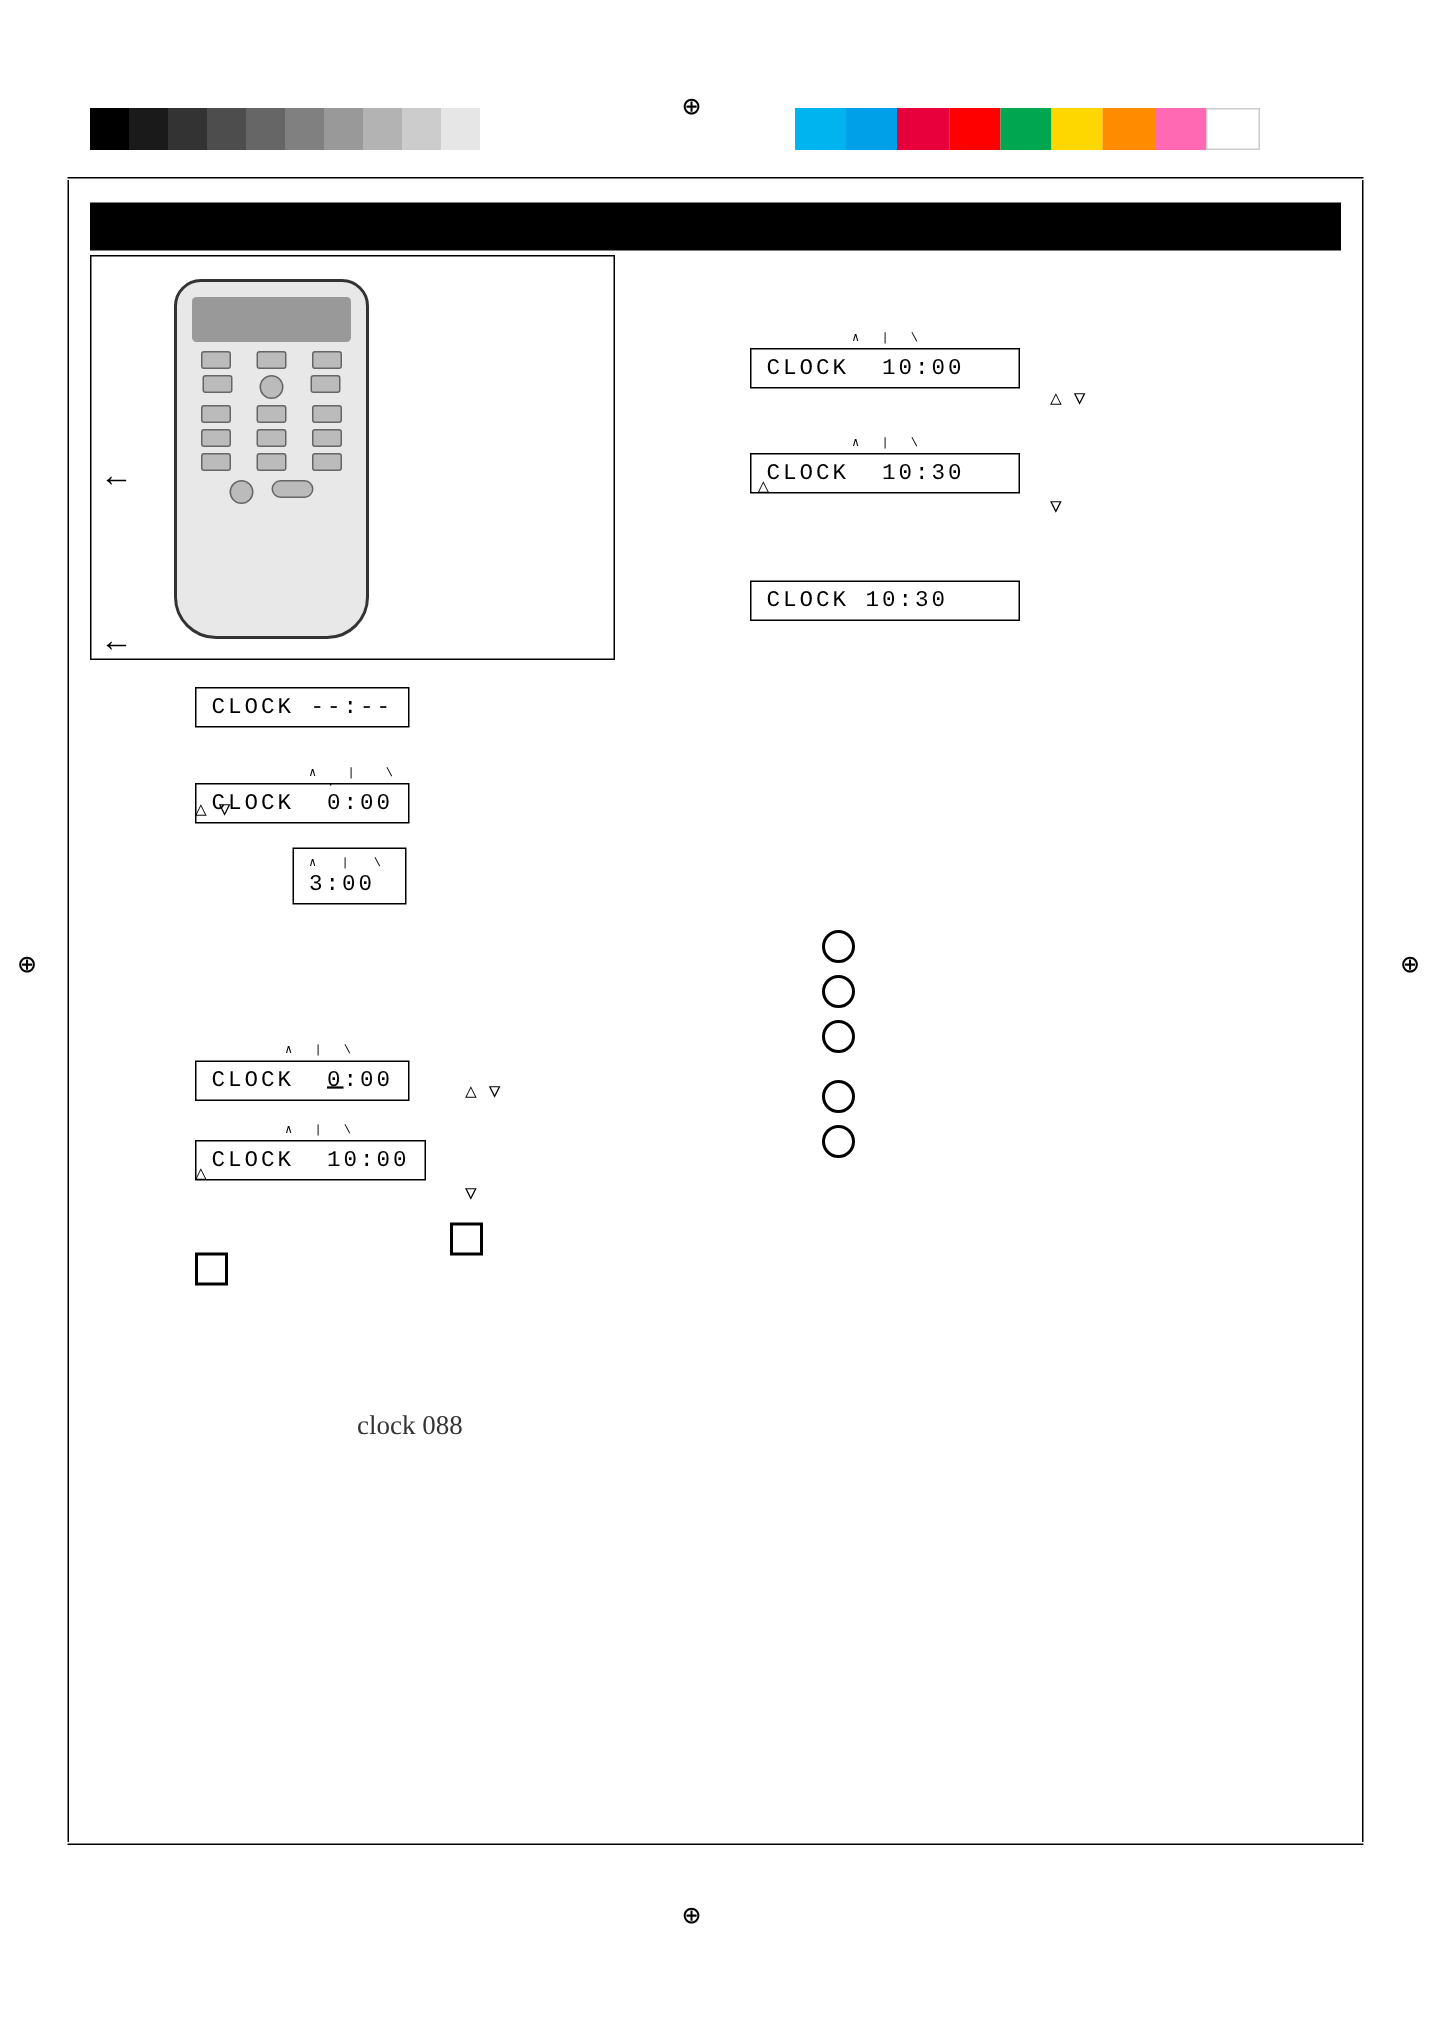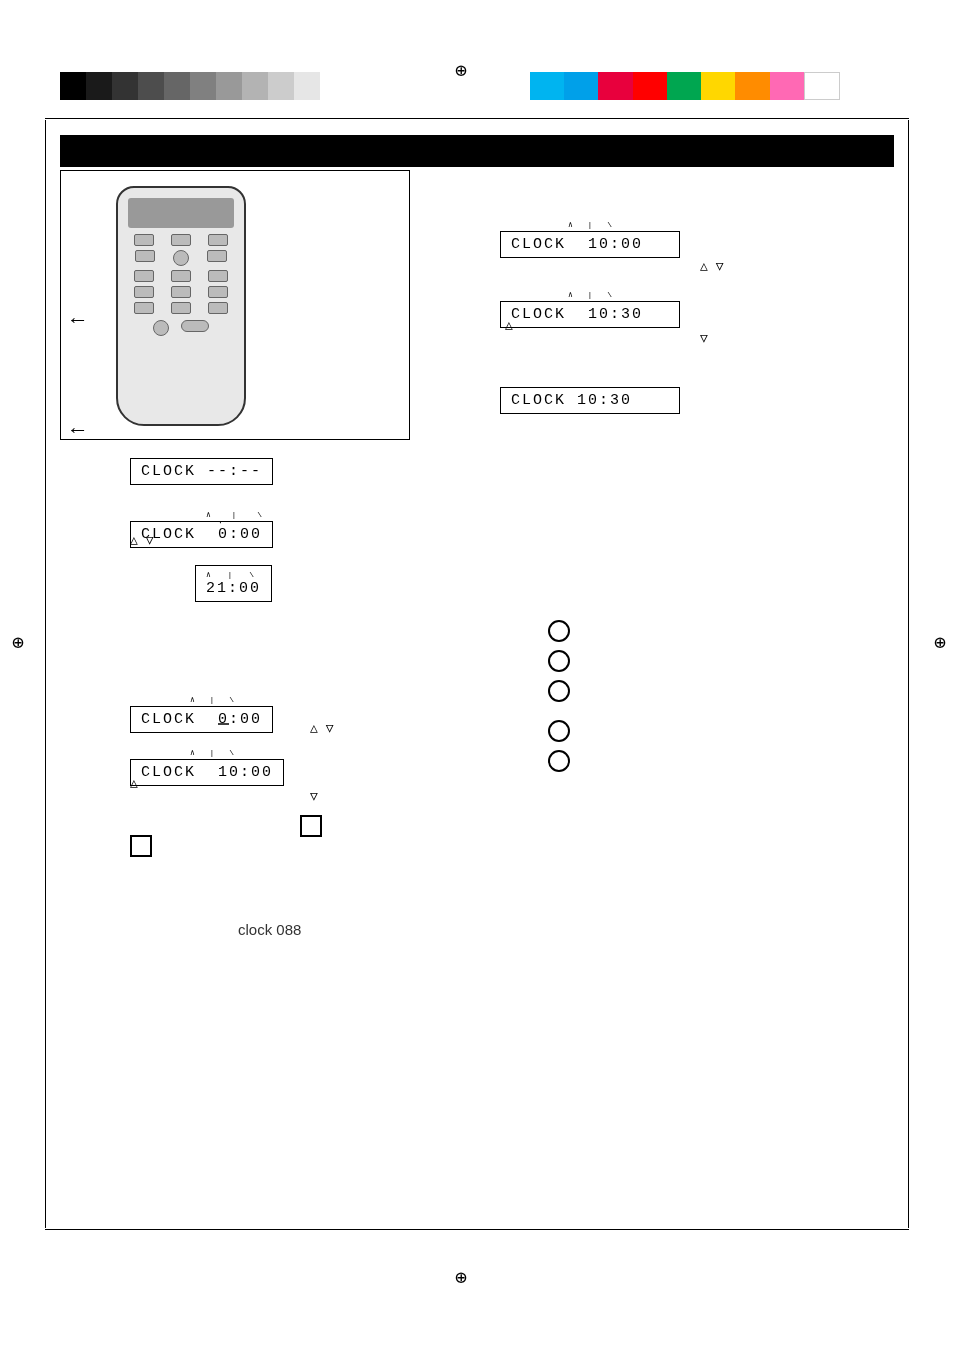--- a/index.html
+++ b/index.html
@@ -262,24 +262,24 @@
     
     .mono-text {
       font-family: 'Courier New', Courier, monospace;
       font-size: 15px;
       letter-spacing: 2px;
     }
 
     
     .detected-label {
       position: absolute;
-      top: 921px;
+      top: 940px;
       left: 238px;
-      font-family: Liberation Sans, sans-serif;
-      font-size: 15px;
+      font-family: Liberation Serif, serif;
+      font-size: 18px;
       color: #333;
     }
 
   </style>
 </head>
 <body>
 
 <div class="margin-line-left"></div>
 <div class="margin-line-right"></div>
 <div class="margin-line-top"></div>
@@ -373,21 +373,21 @@
   </div>
 </div>
 
 <div class="arrows-000">
   <span>△</span>
   <span>▽</span>
 </div>
 
 <div class="display-000-only">
   <div style="font-size:8px;letter-spacing:6px;margin-bottom:1px;">∧ | \</div>
-  <div class="mono-text">21:00</div>
+  <div class="mono-text">3:00</div>
 </div>
 
 <div class="display-clock-right-1">
   <div style="position:relative;">
     <div style="font-size:8px;letter-spacing:5px;margin-left:68px;margin-bottom:2px;">∧ | \</div>
     <div class="display-box display-box-wide mono-text">CLOCK&nbsp;&nbsp;10:00</div>
   </div>
 </div>
 
 <div class="arrows-right-1">

